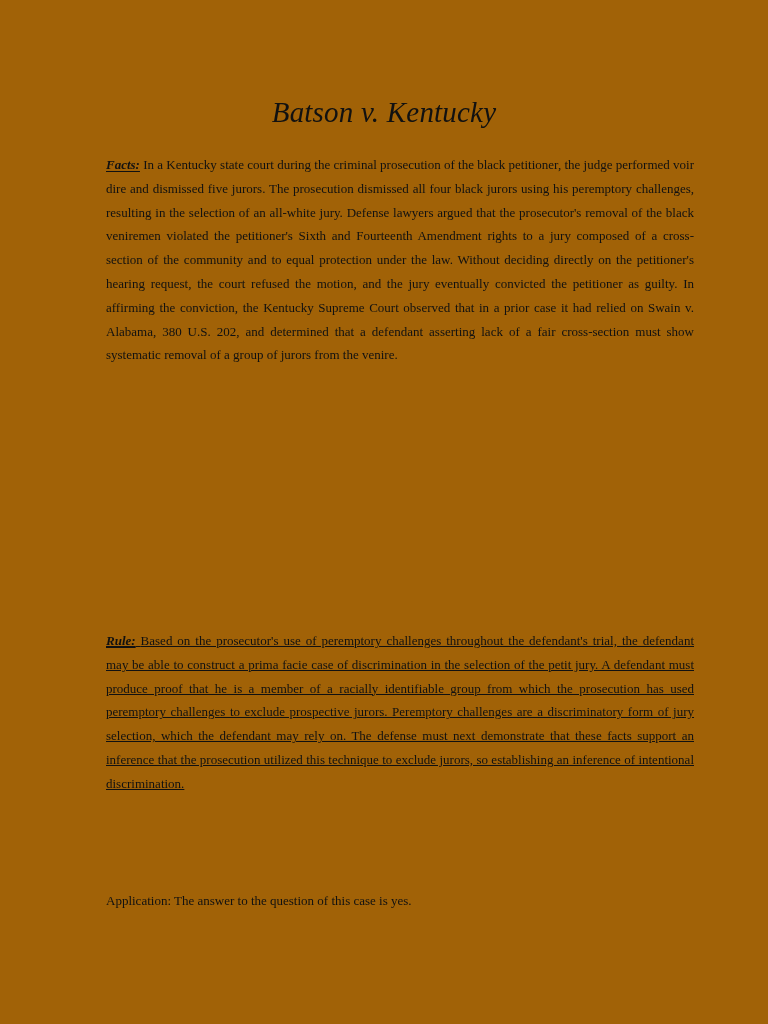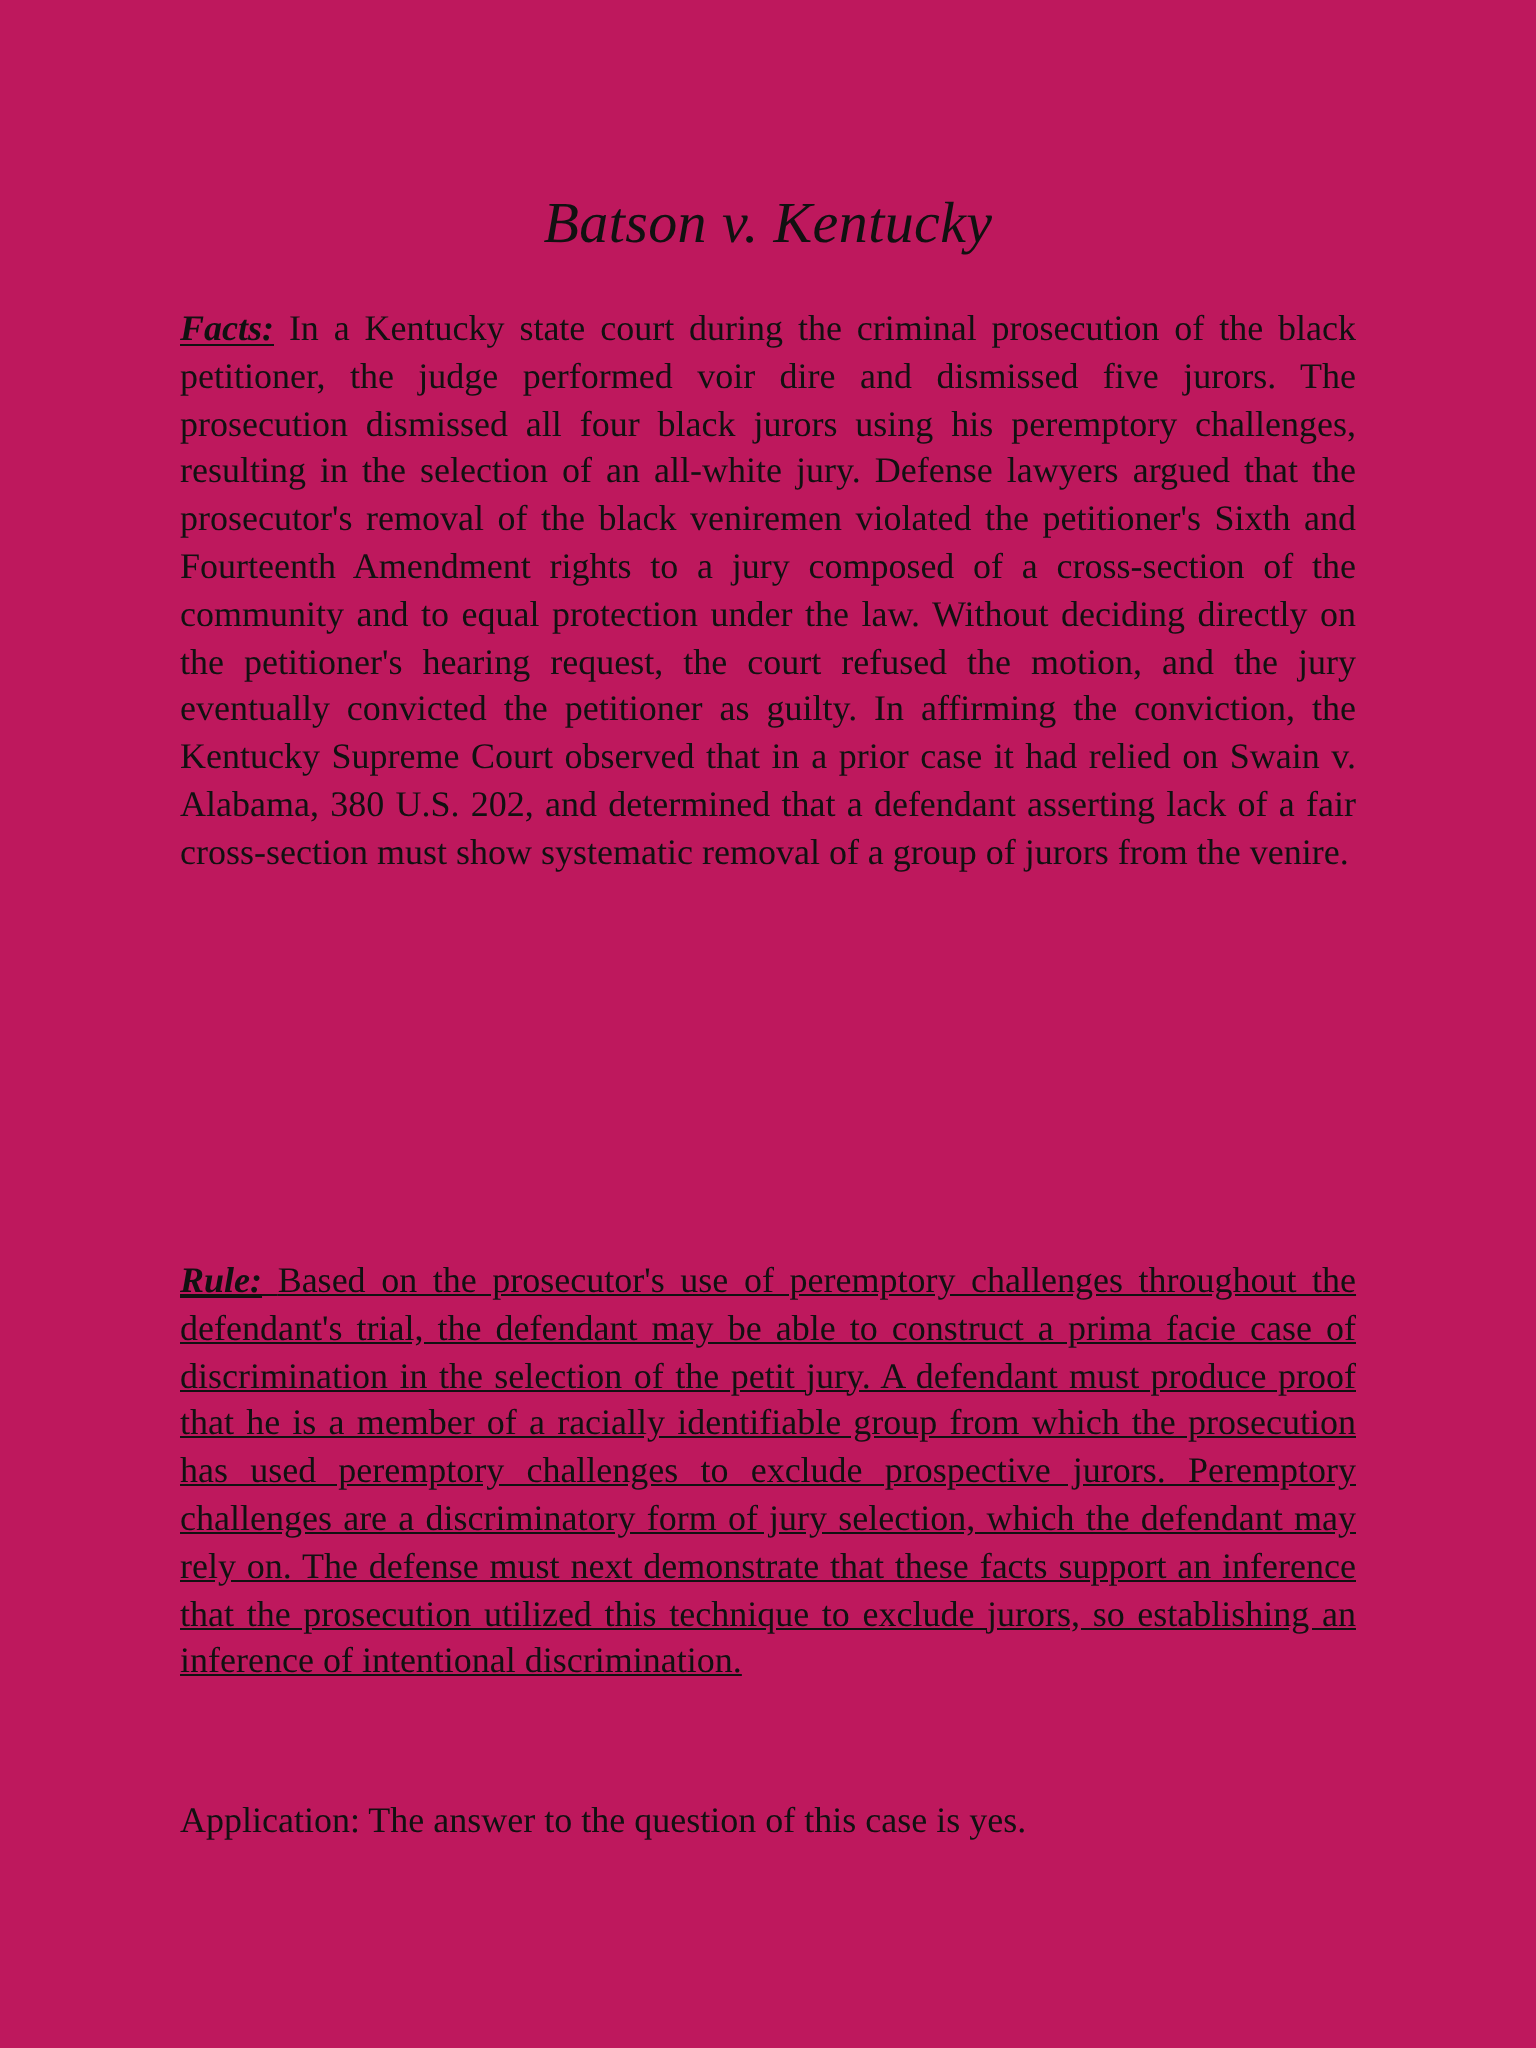--- a/index.html
+++ b/index.html
@@ -14,56 +14,56 @@
       position: relative;
       font-family: "Liberation Serif", "DejaVu Serif", serif;
       color: #111111;
     }
     .page {
       position: absolute;
       left: 0;
       top: 0;
       width: 768px;
       height: 1024px;
-      background: #be185d;
+      background: #a16207;
     }
     .title {
       position: absolute;
       top: 94px;
       left: 0;
       width: 768px;
       text-align: center;
       font-style: italic;
       font-size: 29px;
       line-height: 36px;
       letter-spacing: 0.2px;
       color: #111111;
       margin: 0;
       font-weight: normal;
     }
     .para {
       position: absolute;
-      left: 90px;
+      left: 106px;
       width: 588px;
       margin: 0;
-      font-size: 18px;
+      font-size: 13px;
       line-height: 23.8px;
       text-align: justify;
       color: #111111;
     }
     .label {
       font-weight: bold;
       font-style: italic;
       text-decoration: underline;
       text-underline-offset: 2px;
     }
     #facts { top: 153px; }
     #issue { top: 510px; }
     #rule { top: 629px; text-decoration: underline; }
-    #application { top: 889px; text-align: left; margin-top: 10px; }
+    #application { top: 889px; text-align: left; }
   </style>
 </head>
 <body>
 
 <div class="page">
 
   <h1 class="title">Batson v. Kentucky</h1>
 
   <p class="para" id="facts"><span class="label">Facts:</span> <span>In a Kentucky state court during the criminal prosecution of the black petitioner, the judge performed voir dire and dismissed five jurors. The prosecution dismissed all four black jurors using his peremptory challenges, resulting in the selection of an all-white jury. Defense lawyers argued that the prosecutor's removal of the black veniremen violated the petitioner's Sixth and Fourteenth Amendment rights to a jury composed of a cross-section of the community and to equal protection under the law. Without deciding directly on the petitioner's hearing request, the court refused the motion, and the jury eventually convicted the petitioner as guilty. In affirming the conviction, the Kentucky Supreme Court observed that in a prior case it had relied on Swain v. Alabama, 380 U.S. 202, and determined that a defendant asserting lack of a fair cross-section must show systematic removal of a group of jurors from the venire.</span></p>
 

